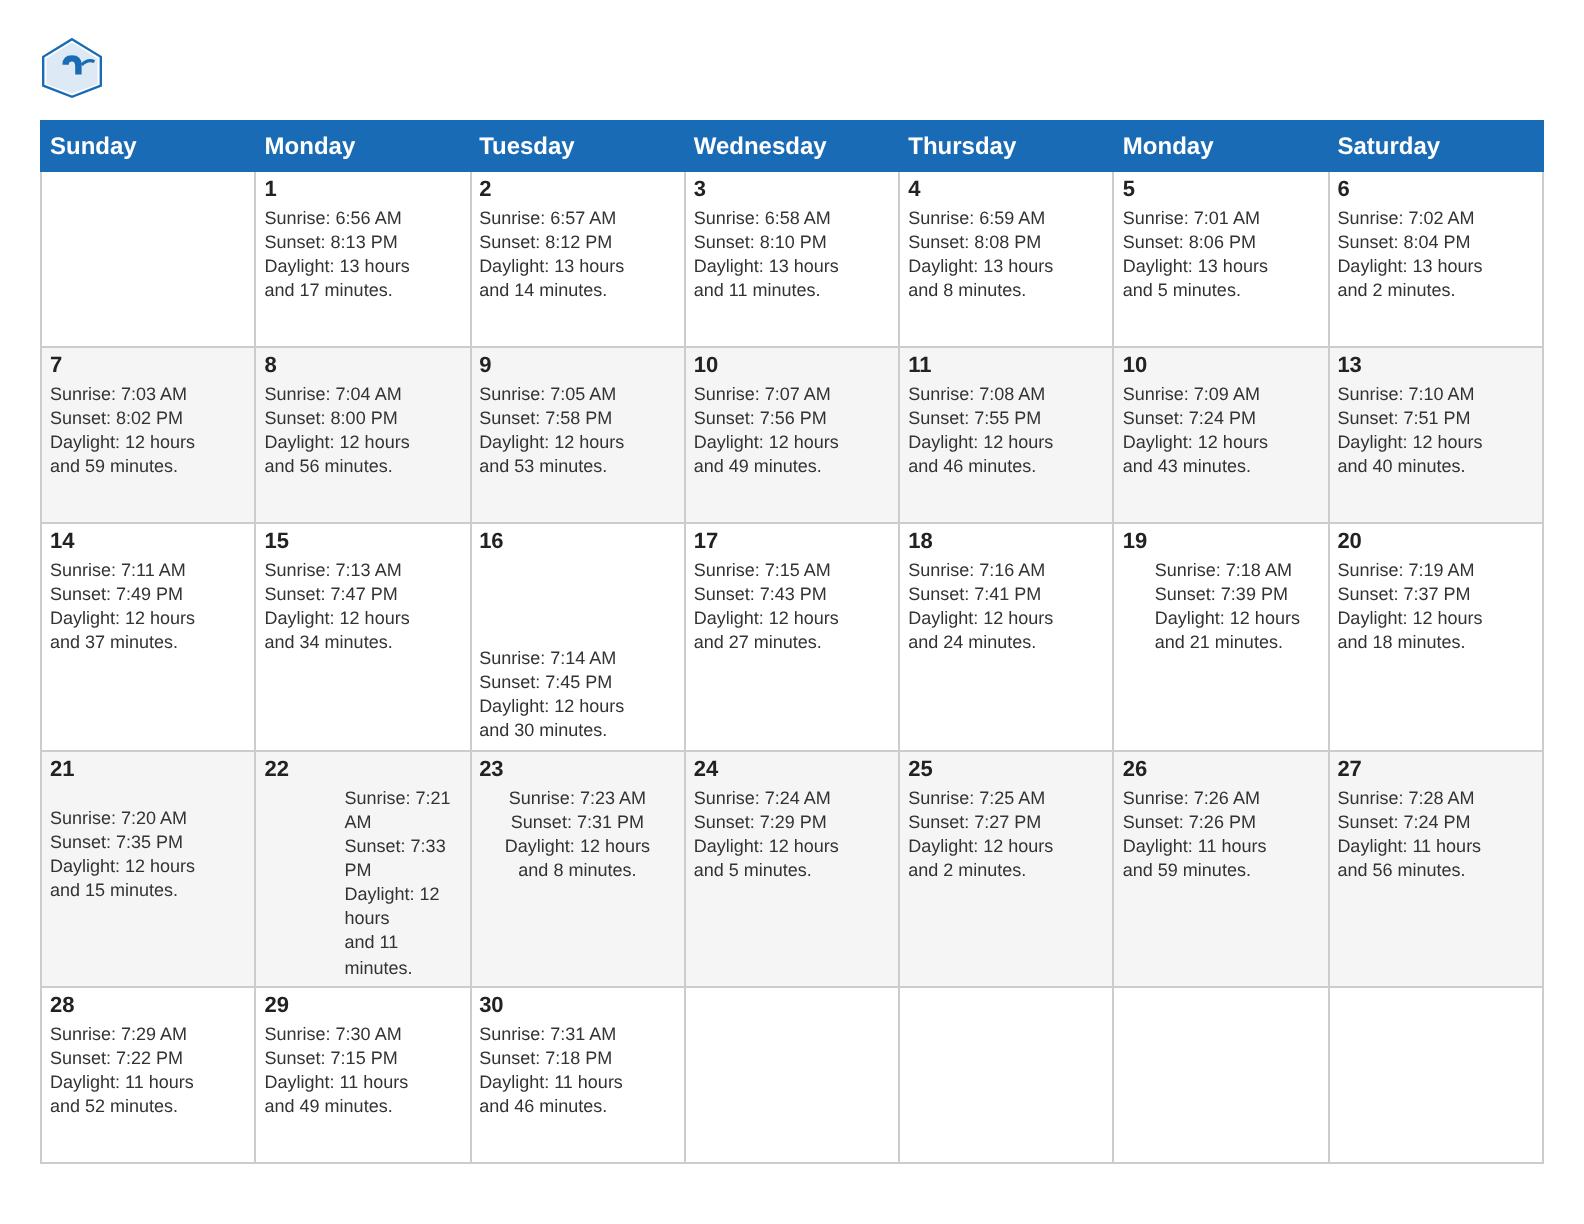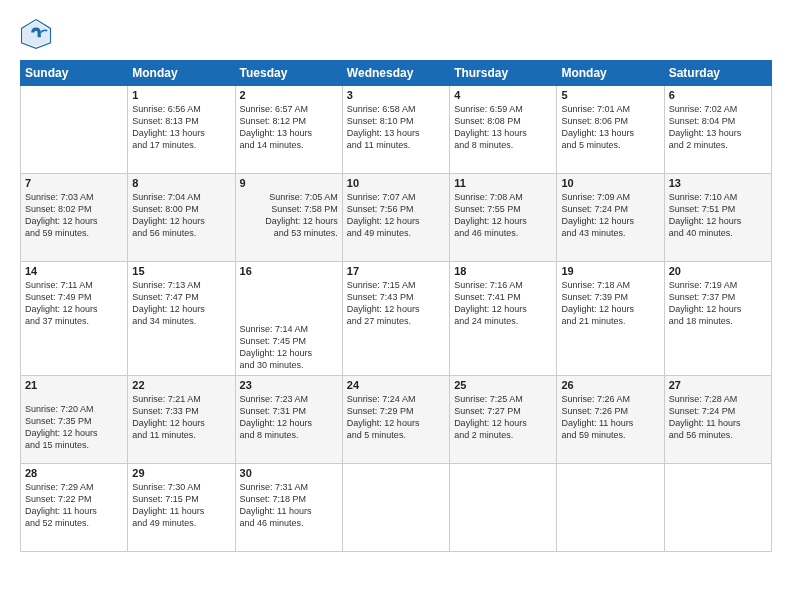--- a/index.html
+++ b/index.html
@@ -192,21 +192,21 @@
           </td>
           <td>
             <span class="day-num">8</span>
             <div class="cell-text" style="white-space: pre-line;">Sunrise: 7:04 AM
 Sunset: 8:00 PM
 Daylight: 12 hours
 and 56 minutes.</div>
           </td>
           <td>
             <span class="day-num">9</span>
-            <div class="cell-text" style="white-space: pre-line; text-align: right;">Sunrise: 7:05 AM
+            <div class="cell-text" style="white-space: pre-line;">Sunrise: 7:05 AM
 Sunset: 7:58 PM
 Daylight: 12 hours
 and 53 minutes.</div>
           </td>
           <td>
             <span class="day-num">10</span>
             <div class="cell-text" style="white-space: pre-line;">Sunrise: 7:07 AM
 Sunset: 7:56 PM
 Daylight: 12 hours
 and 49 minutes.</div>
@@ -264,21 +264,21 @@
           </td>
           <td>
             <span class="day-num">18</span>
             <div class="cell-text" style="white-space: pre-line;">Sunrise: 7:16 AM
 Sunset: 7:41 PM
 Daylight: 12 hours
 and 24 minutes.</div>
           </td>
           <td>
             <span class="day-num">19</span>
-            <div class="cell-text" style="white-space: pre-line;">Sunrise: 7:18 AM
+            <div class="cell-text" style="white-space: pre-line; margin-left: 16px;">Sunrise: 7:18 AM
 Sunset: 7:39 PM
 Daylight: 12 hours
 and 21 minutes.</div>
           </td>
           <td>
             <span class="day-num">20</span>
             <div class="cell-text" style="white-space: pre-line;">Sunrise: 7:19 AM
 Sunset: 7:37 PM
 Daylight: 12 hours
 and 18 minutes.</div>
@@ -287,28 +287,28 @@
         <tr class="row-shaded">
           <td>
             <span class="day-num">21</span>
             <div class="cell-text" style="white-space: pre-line; margin-top: 12px;">Sunrise: 7:20 AM
 Sunset: 7:35 PM
 Daylight: 12 hours
 and 15 minutes.</div>
           </td>
           <td>
             <span class="day-num">22</span>
-            <div class="cell-text" style="white-space: pre-line;">Sunrise: 7:21 AM
+            <div class="cell-text" style="white-space: pre-line; margin-left: 40px;">Sunrise: 7:21 AM
 Sunset: 7:33 PM
 Daylight: 12 hours
 and 11 minutes.</div>
           </td>
           <td>
             <span class="day-num">23</span>
-            <div class="cell-text" style="white-space: pre-line;">Sunrise: 7:23 AM
+            <div class="cell-text" style="white-space: pre-line; text-align: center;">Sunrise: 7:23 AM
 Sunset: 7:31 PM
 Daylight: 12 hours
 and 8 minutes.</div>
           </td>
           <td>
             <span class="day-num">24</span>
             <div class="cell-text" style="white-space: pre-line;">Sunrise: 7:24 AM
 Sunset: 7:29 PM
 Daylight: 12 hours
 and 5 minutes.</div>

